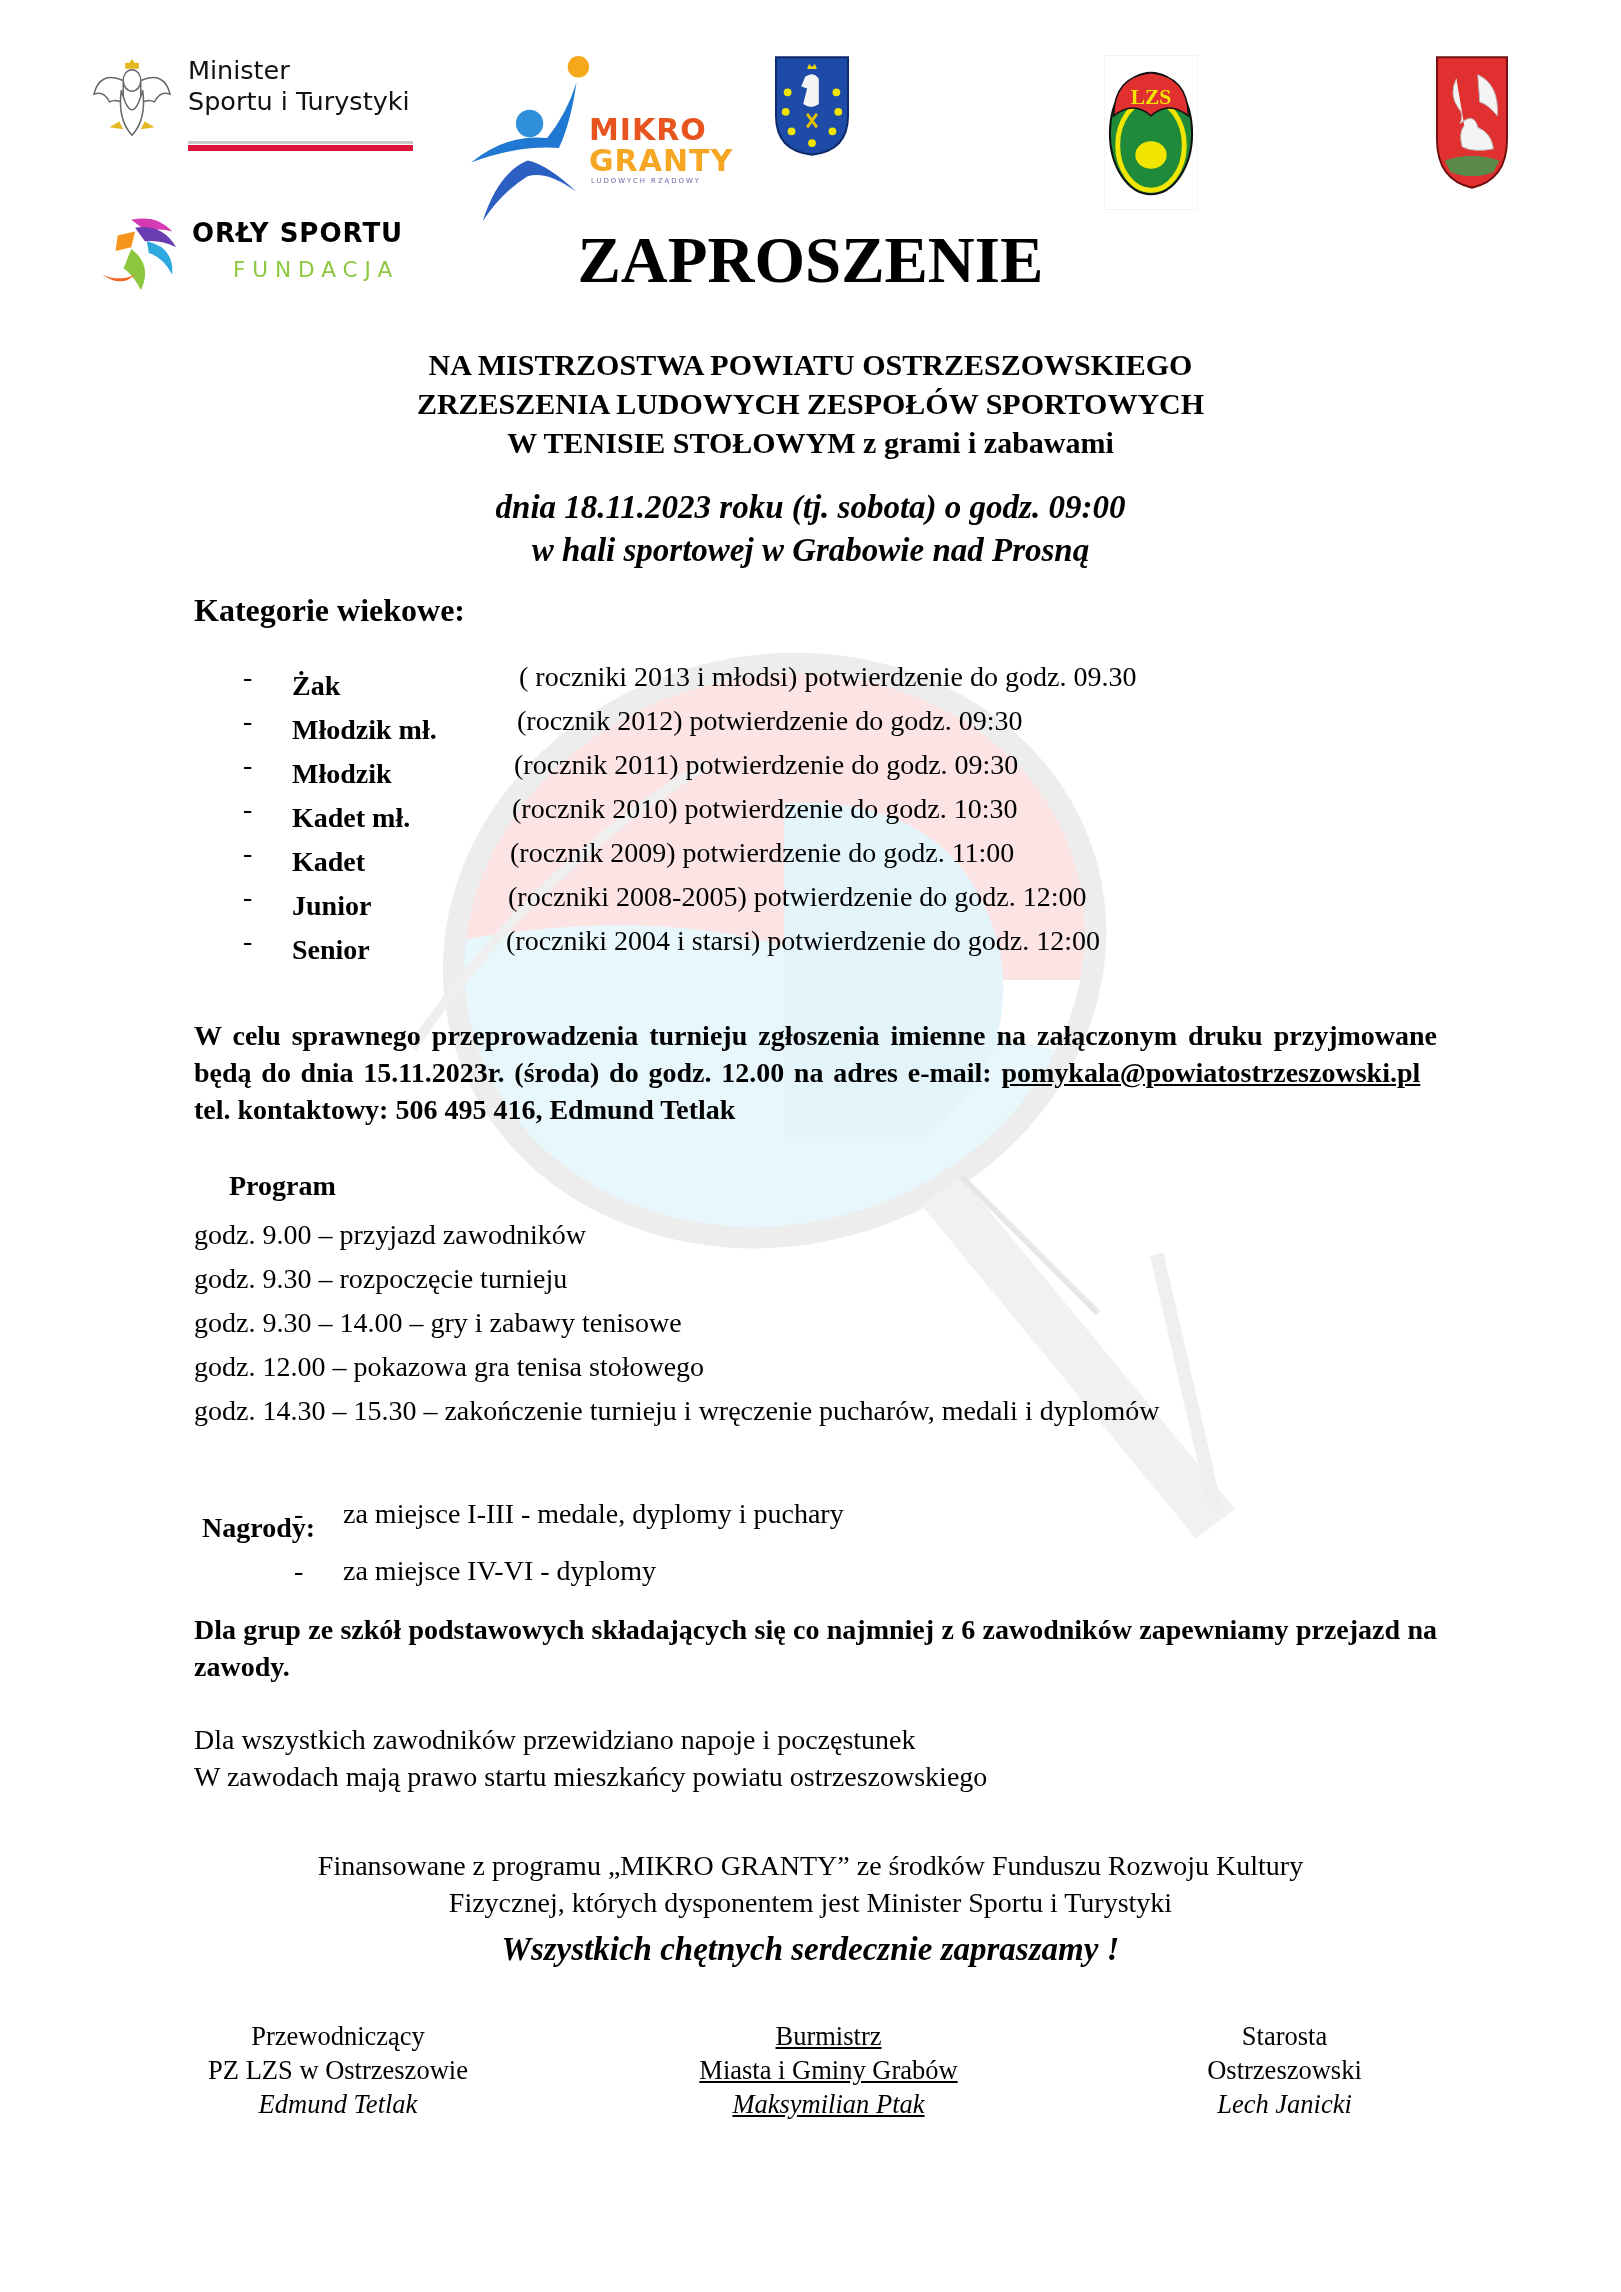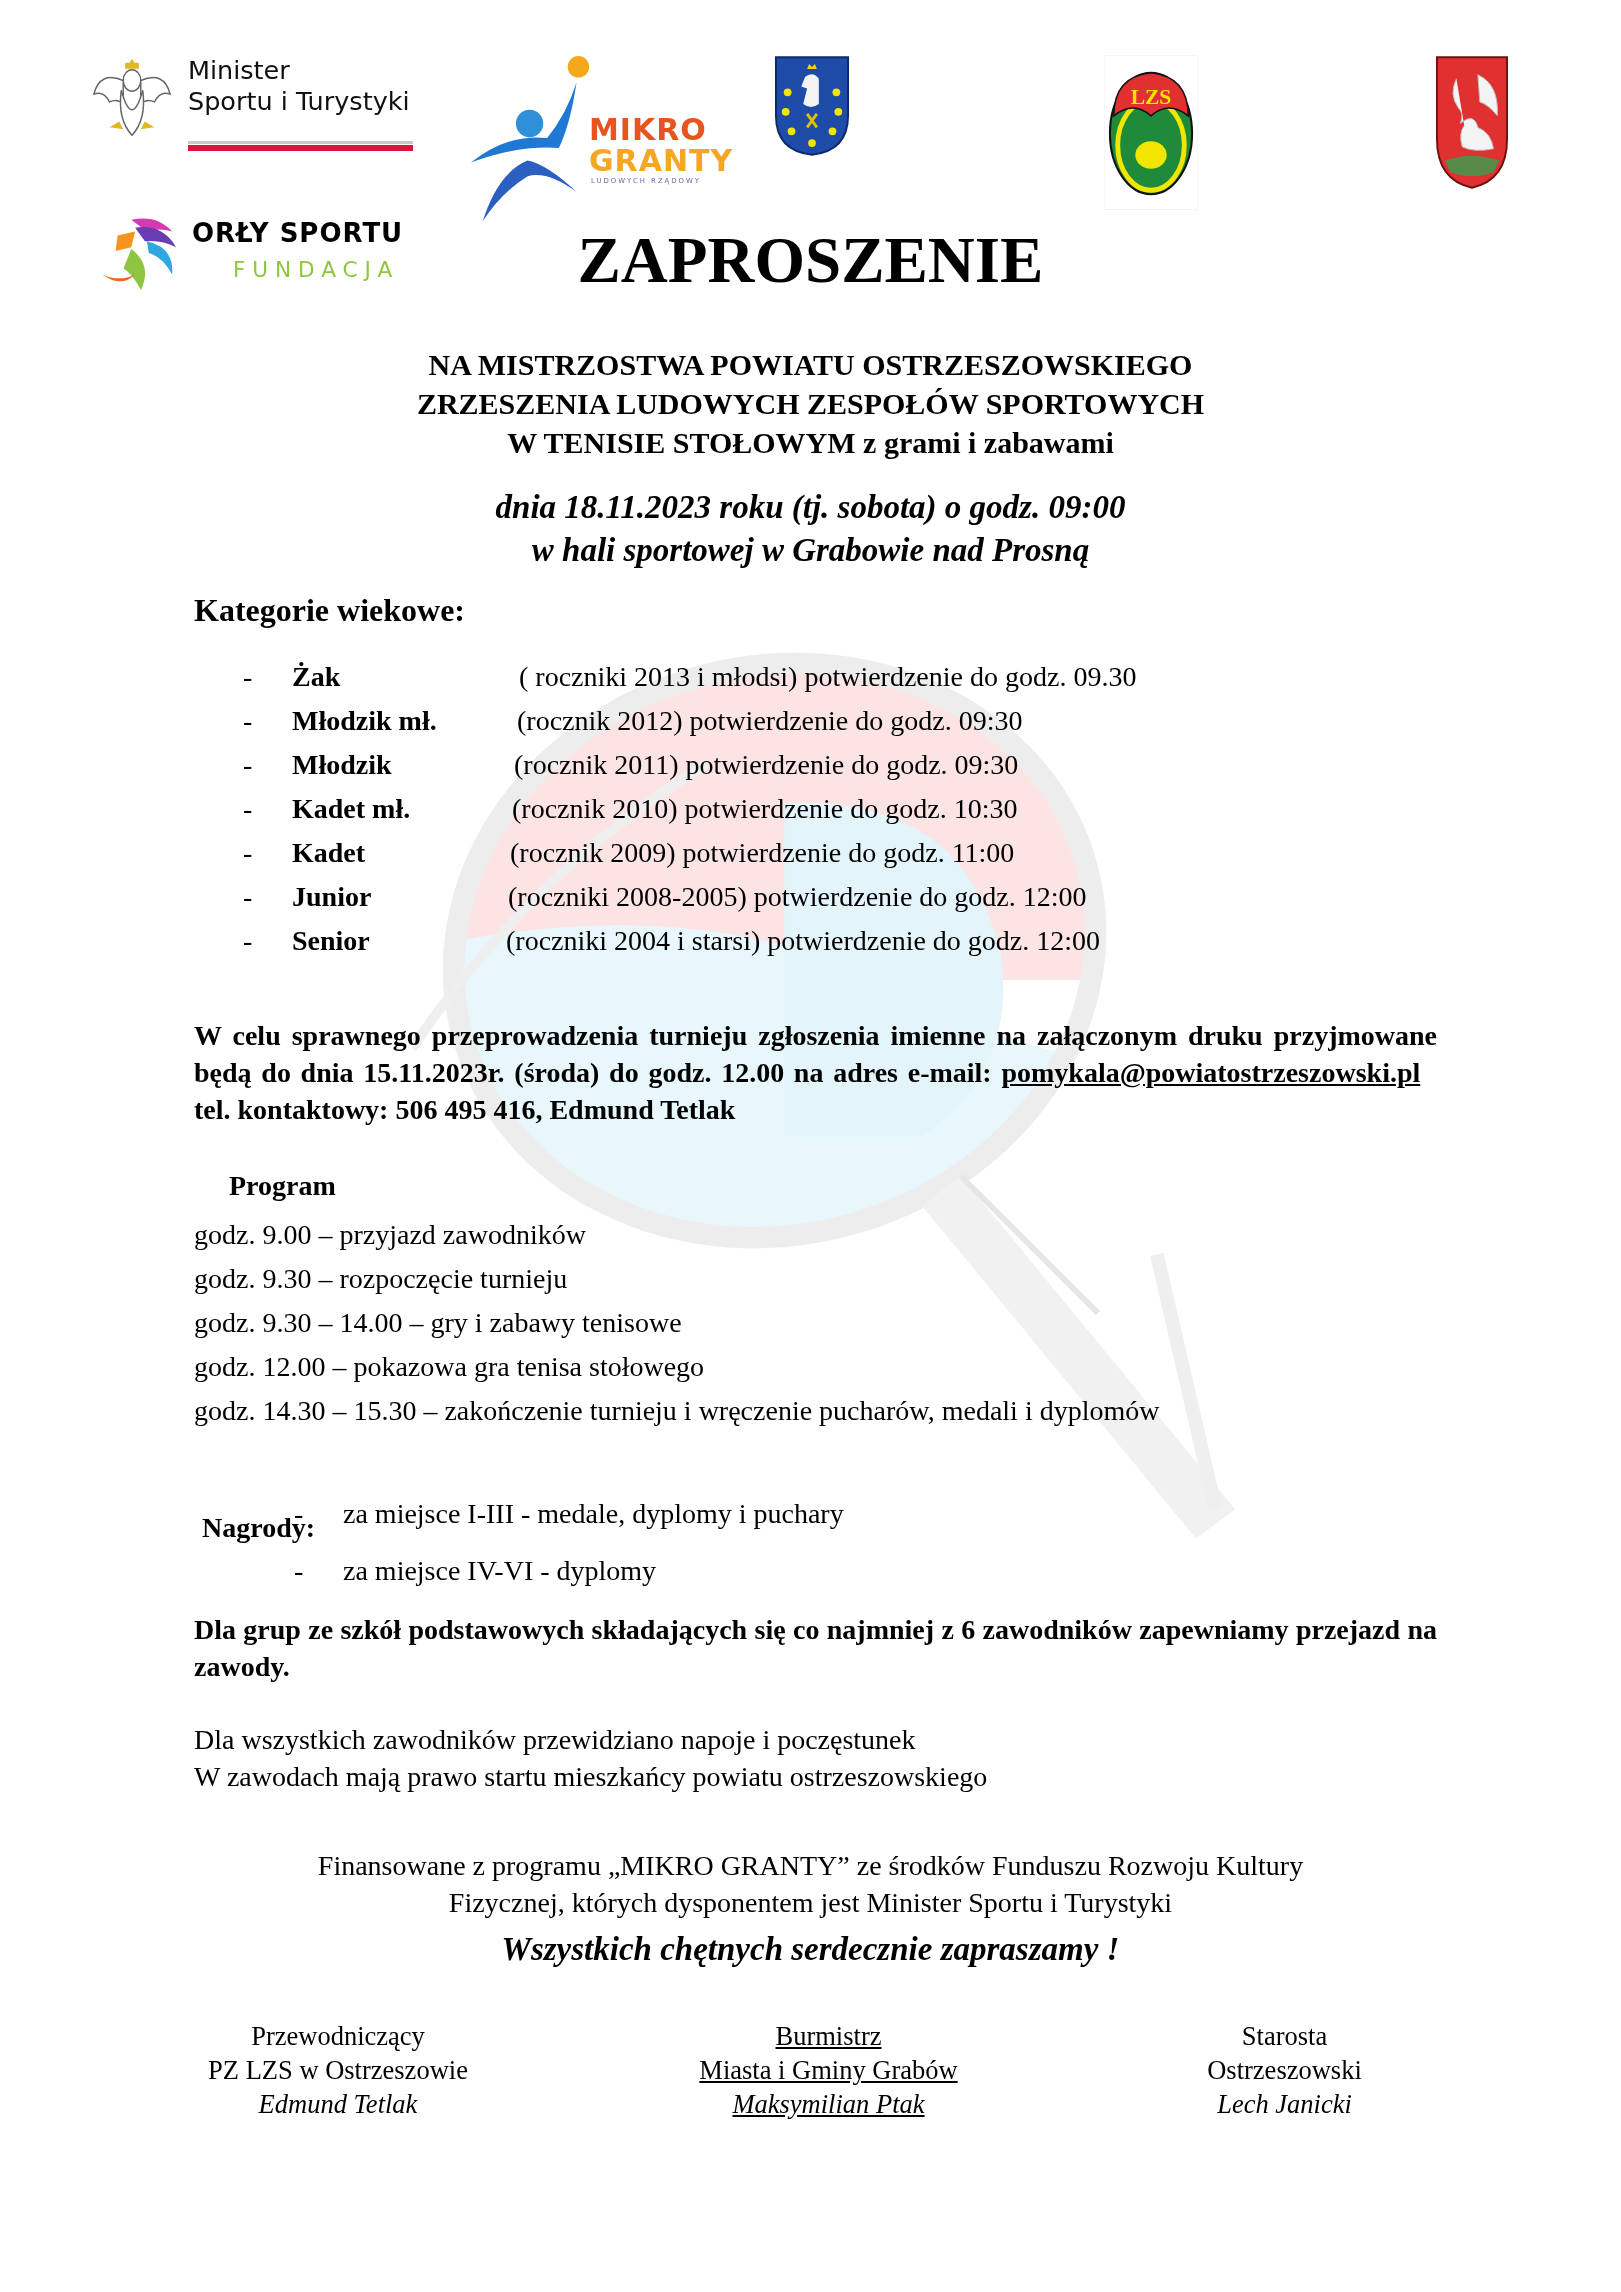--- a/index.html
+++ b/index.html
@@ -30,21 +30,21 @@
   .crest-grabow { left: 1435px; top: 55px; width: 74px; height: 137px; }
 
   
   .title { left: 0; width: 1621px; top: 223px; text-align: center; font-size: 65px; font-weight: bold; letter-spacing: 0px; }
   .subtitle { left: 0; width: 1621px; top: 345px; text-align: center; font-size: 30px; font-weight: bold; line-height: 39px; }
   .date { left: 0; width: 1621px; top: 486px; text-align: center; font-size: 33px; font-weight: bold; font-style: italic; line-height: 43px; }
   .h-cat { left: 194px; top: 592px; font-size: 32px; font-weight: bold; }
   .cat-list { left: 243px; top: 655px; font-size: 28px; line-height: 44px; }
   .cat-row { position: relative; height: 44px; white-space: nowrap; }
   .cat-dash { position: absolute; left: 0; }
-  .cat-name { position: absolute; left: 49px; font-weight: bold; }
+  .cat-name { position: absolute; left: 49px; font-weight: bold; margin-top: 9px; }
   .cat-desc { position: absolute; }
 
   .para-reg { left: 194px; top: 1017px; width: 1243px; font-size: 28px; font-weight: bold; line-height: 37px; text-align: justify; }
   .para-reg .email { text-decoration: underline; }
 
   .h-prog { left: 194px; top: 1170px; font-size: 28px; font-weight: bold; margin-left: 35px; }
   .prog-list { left: 194px; top: 1213px; font-size: 28px; line-height: 44px; }
   .h-prizes { left: 202px; top: 1512px; font-size: 28px; font-weight: bold; }
   .prize-list { left: 294px; top: 1494px; font-size: 28px; }
   .prize-row { position: relative; height: 49px; line-height: 39px; white-space: nowrap; }

